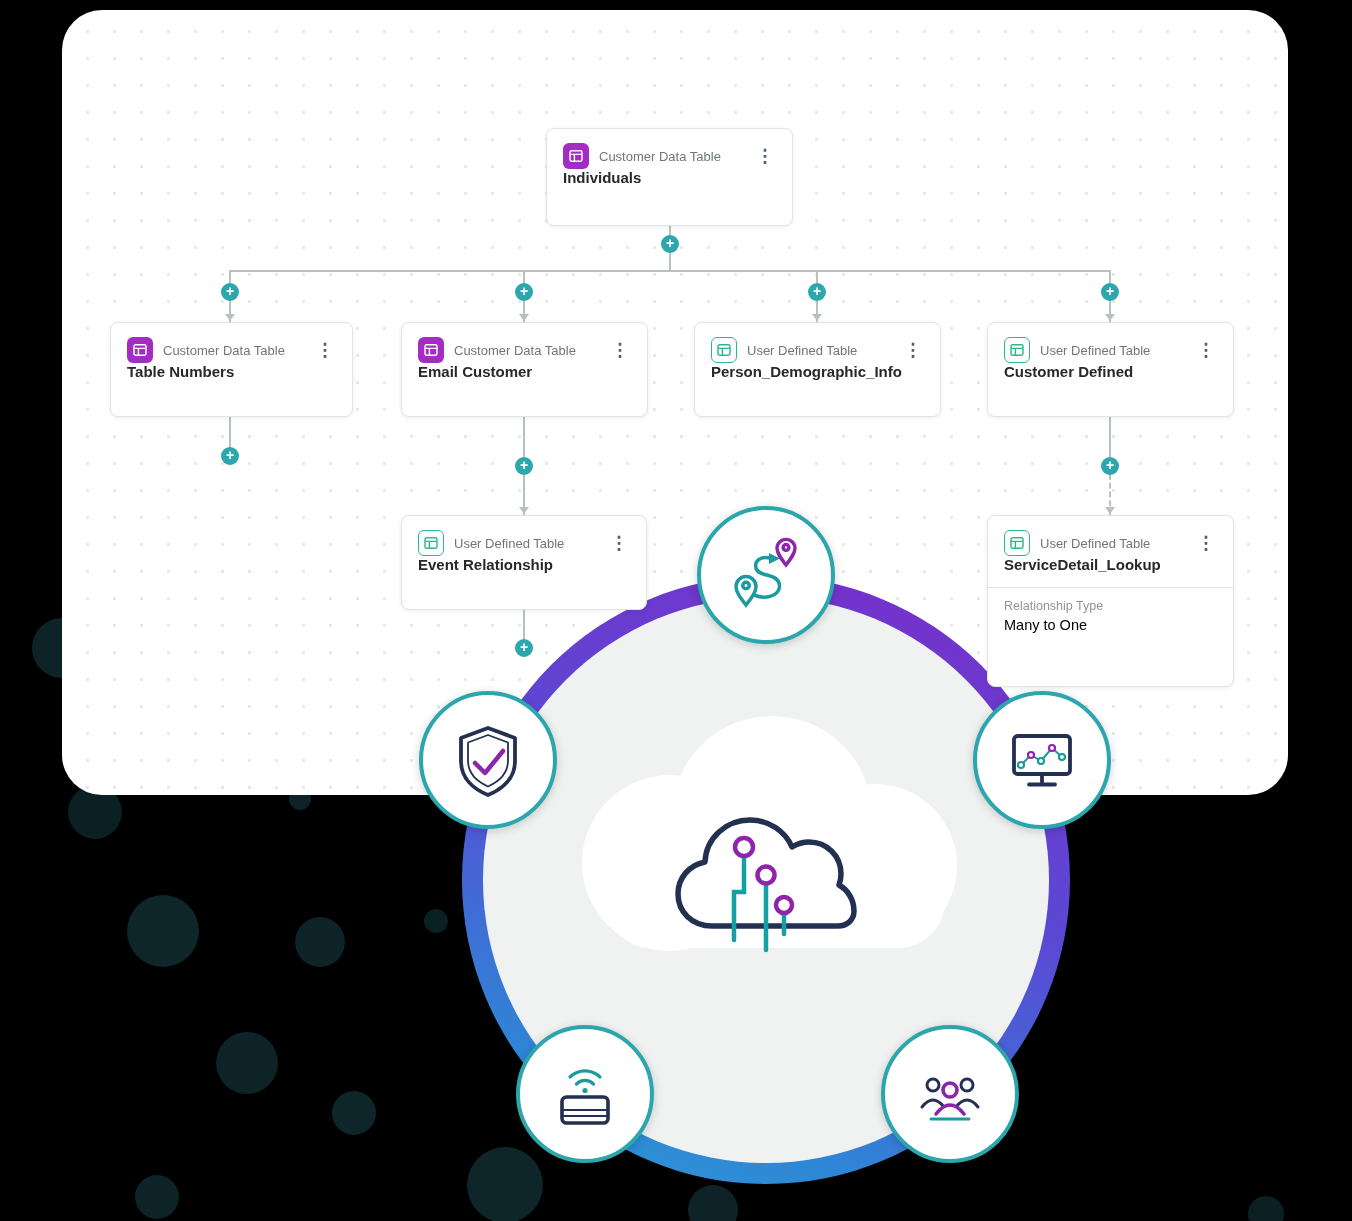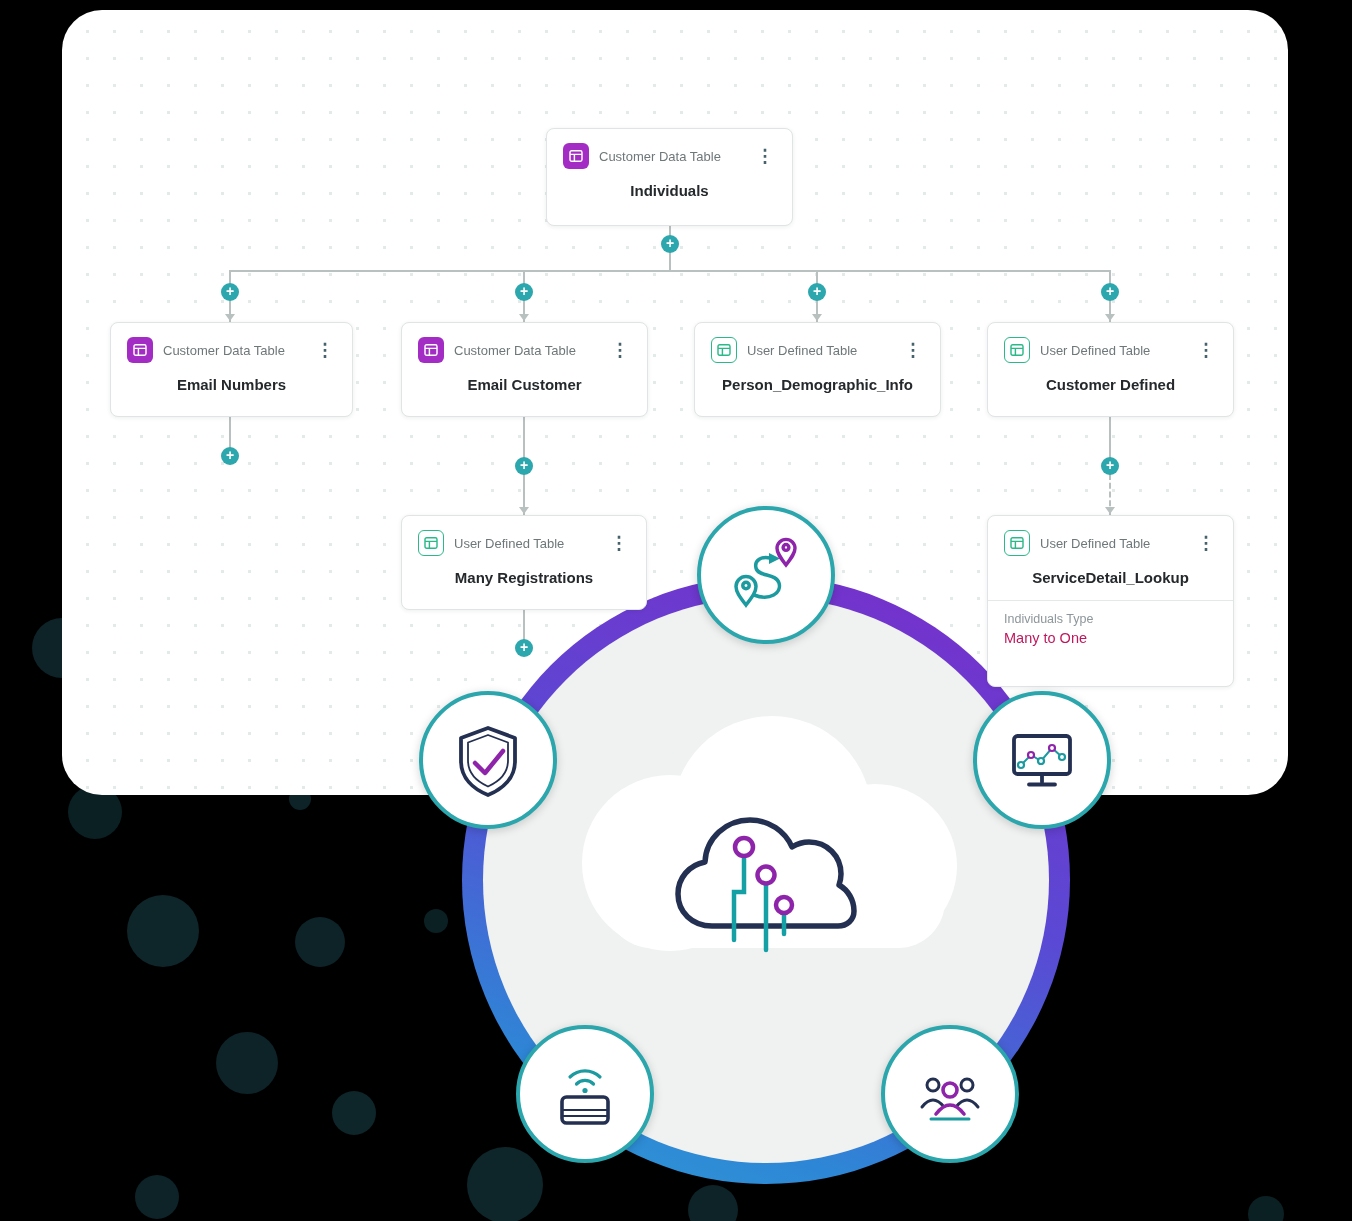--- a/index.html
+++ b/index.html
@@ -34,25 +34,25 @@
     z-index:5;
   }
   .node-head{display:flex;align-items:center;gap:10px;}
   .node-icon{width:26px;height:26px;border-radius:6px;display:flex;align-items:center;
     justify-content:center;flex:0 0 auto;box-sizing:border-box;}
   .node-icon.purple{background:#A32CC4;color:#fff;}
   .node-icon.green{background:#fff;border:1.6px solid #2BB98A;color:#2BB98A;}
   .node-type{font-size:13px;color:#6e7779;flex:1;white-space:nowrap;overflow:hidden;}
   .kebab{color:#46626c;font-size:18px;font-weight:700;line-height:18px;cursor:pointer;
     padding:0 2px;}
-  .node-title{margin-top:13px;font-size:15px;font-weight:600;color:#25292c;
-    white-space:nowrap;text-align:center;}
+  .node-title{font-size:15px;font-weight:600;color:#25292c;
+    white-space:nowrap;}
   .node-divider{border-top:1px solid #e4e8e8;margin:14px -16px 11px;}
   .rel-label{font-size:12.5px;color:#8d969a;}
-  .rel-value{font-size:14.5px;color:#be185d;margin-top:4px;}
+  .rel-value{font-size:14.5px;color:#000000;margin-top:4px;}
   
   .big-ring{
     position:absolute;left:462px;top:576px;width:608px;height:608px;border-radius:50%;
     background:linear-gradient(200deg,#7B2CC9 0%,#5A49D4 45%,#2E86D6 82%,#2E9BD4 100%);
     z-index:3;
   }
   .ring-inner{position:absolute;inset:21px;border-radius:50%;background:#f0f1f1;}
   .cloud-wrap{position:absolute;left:550px;top:688px;width:440px;height:300px;z-index:4;}
   
   .sat{
@@ -160,21 +160,21 @@
     <div class="node-head">
       <span class="node-icon purple">
         <svg width="16" height="16" viewBox="0 0 20 20">
             <rect x="2.5" y="3.5" width="15" height="13" rx="2" fill="none" stroke="currentColor" stroke-width="1.8"></rect>
             <path d="M2.5 8 H17.5 M8 8 V16.5" stroke="currentColor" stroke-width="1.8" fill="none"></path>
           </svg>
       </span>
       <span class="node-type">Customer Data Table</span>
       <span class="kebab">⋮</span>
     </div>
-    <div class="node-title">Email Numbers</div>
+    <div class="node-title">Table Numbers</div>
   </div>
 
   <div class="node" style="left:401px;top:322px;width:247px;height:95px;">
     <div class="node-head">
       <span class="node-icon purple">
         <svg width="16" height="16" viewBox="0 0 20 20">
             <rect x="2.5" y="3.5" width="15" height="13" rx="2" fill="none" stroke="currentColor" stroke-width="1.8"></rect>
             <path d="M2.5 8 H17.5 M8 8 V16.5" stroke="currentColor" stroke-width="1.8" fill="none"></path>
           </svg>
       </span>
@@ -216,37 +216,37 @@
     <div class="node-head">
       <span class="node-icon green">
         <svg width="16" height="16" viewBox="0 0 20 20">
             <rect x="2.5" y="3.5" width="15" height="13" rx="2" fill="none" stroke="currentColor" stroke-width="1.8"></rect>
             <path d="M2.5 8 H17.5 M8 8 V16.5" stroke="currentColor" stroke-width="1.8" fill="none"></path>
           </svg>
       </span>
       <span class="node-type">User Defined Table</span>
       <span class="kebab">⋮</span>
     </div>
-    <div class="node-title">Many Registrations</div>
+    <div class="node-title">Event Relationship</div>
   </div>
 
   <div class="node" style="left:987px;top:515px;width:247px;height:172px;">
     <div class="node-head">
       <span class="node-icon green">
         <svg width="16" height="16" viewBox="0 0 20 20">
             <rect x="2.5" y="3.5" width="15" height="13" rx="2" fill="none" stroke="currentColor" stroke-width="1.8"></rect>
             <path d="M2.5 8 H17.5 M8 8 V16.5" stroke="currentColor" stroke-width="1.8" fill="none"></path>
           </svg>
       </span>
       <span class="node-type">User Defined Table</span>
       <span class="kebab">⋮</span>
     </div>
     <div class="node-title">ServiceDetail_Lookup</div>
     <div class="node-divider"></div>
-    <div class="rel-label">Individuals Type</div>
+    <div class="rel-label">Relationship Type</div>
     <div class="rel-value">Many to One</div>
   </div>
 
   <div class="sat" style="left:697px;top:506px;">
     <svg width="84" height="84" viewBox="0 0 84 84">
       <path d="M30 62 C 46 68 58 60 55 50 C 52 40 34 44 32 35 C 30 27 38 23 46 25" fill="none" stroke="#1B9AA0" stroke-width="3.5" stroke-linecap="round"></path>
       <polygon points="45,20 56,25.5 45,31" fill="#1B9AA0"></polygon>
       <g transform="translate(22,52)" stroke="#1B9AA0" stroke-width="3.5" fill="none">
         <path d="M0 20 C -6.5 11.5 -10 6.8 -10 1.5 A 10 10 0 1 1 10 1.5 C 10 6.8 6.5 11.5 0 20 Z"></path>
         <circle cx="0" cy="0.5" r="3.2"></circle>

